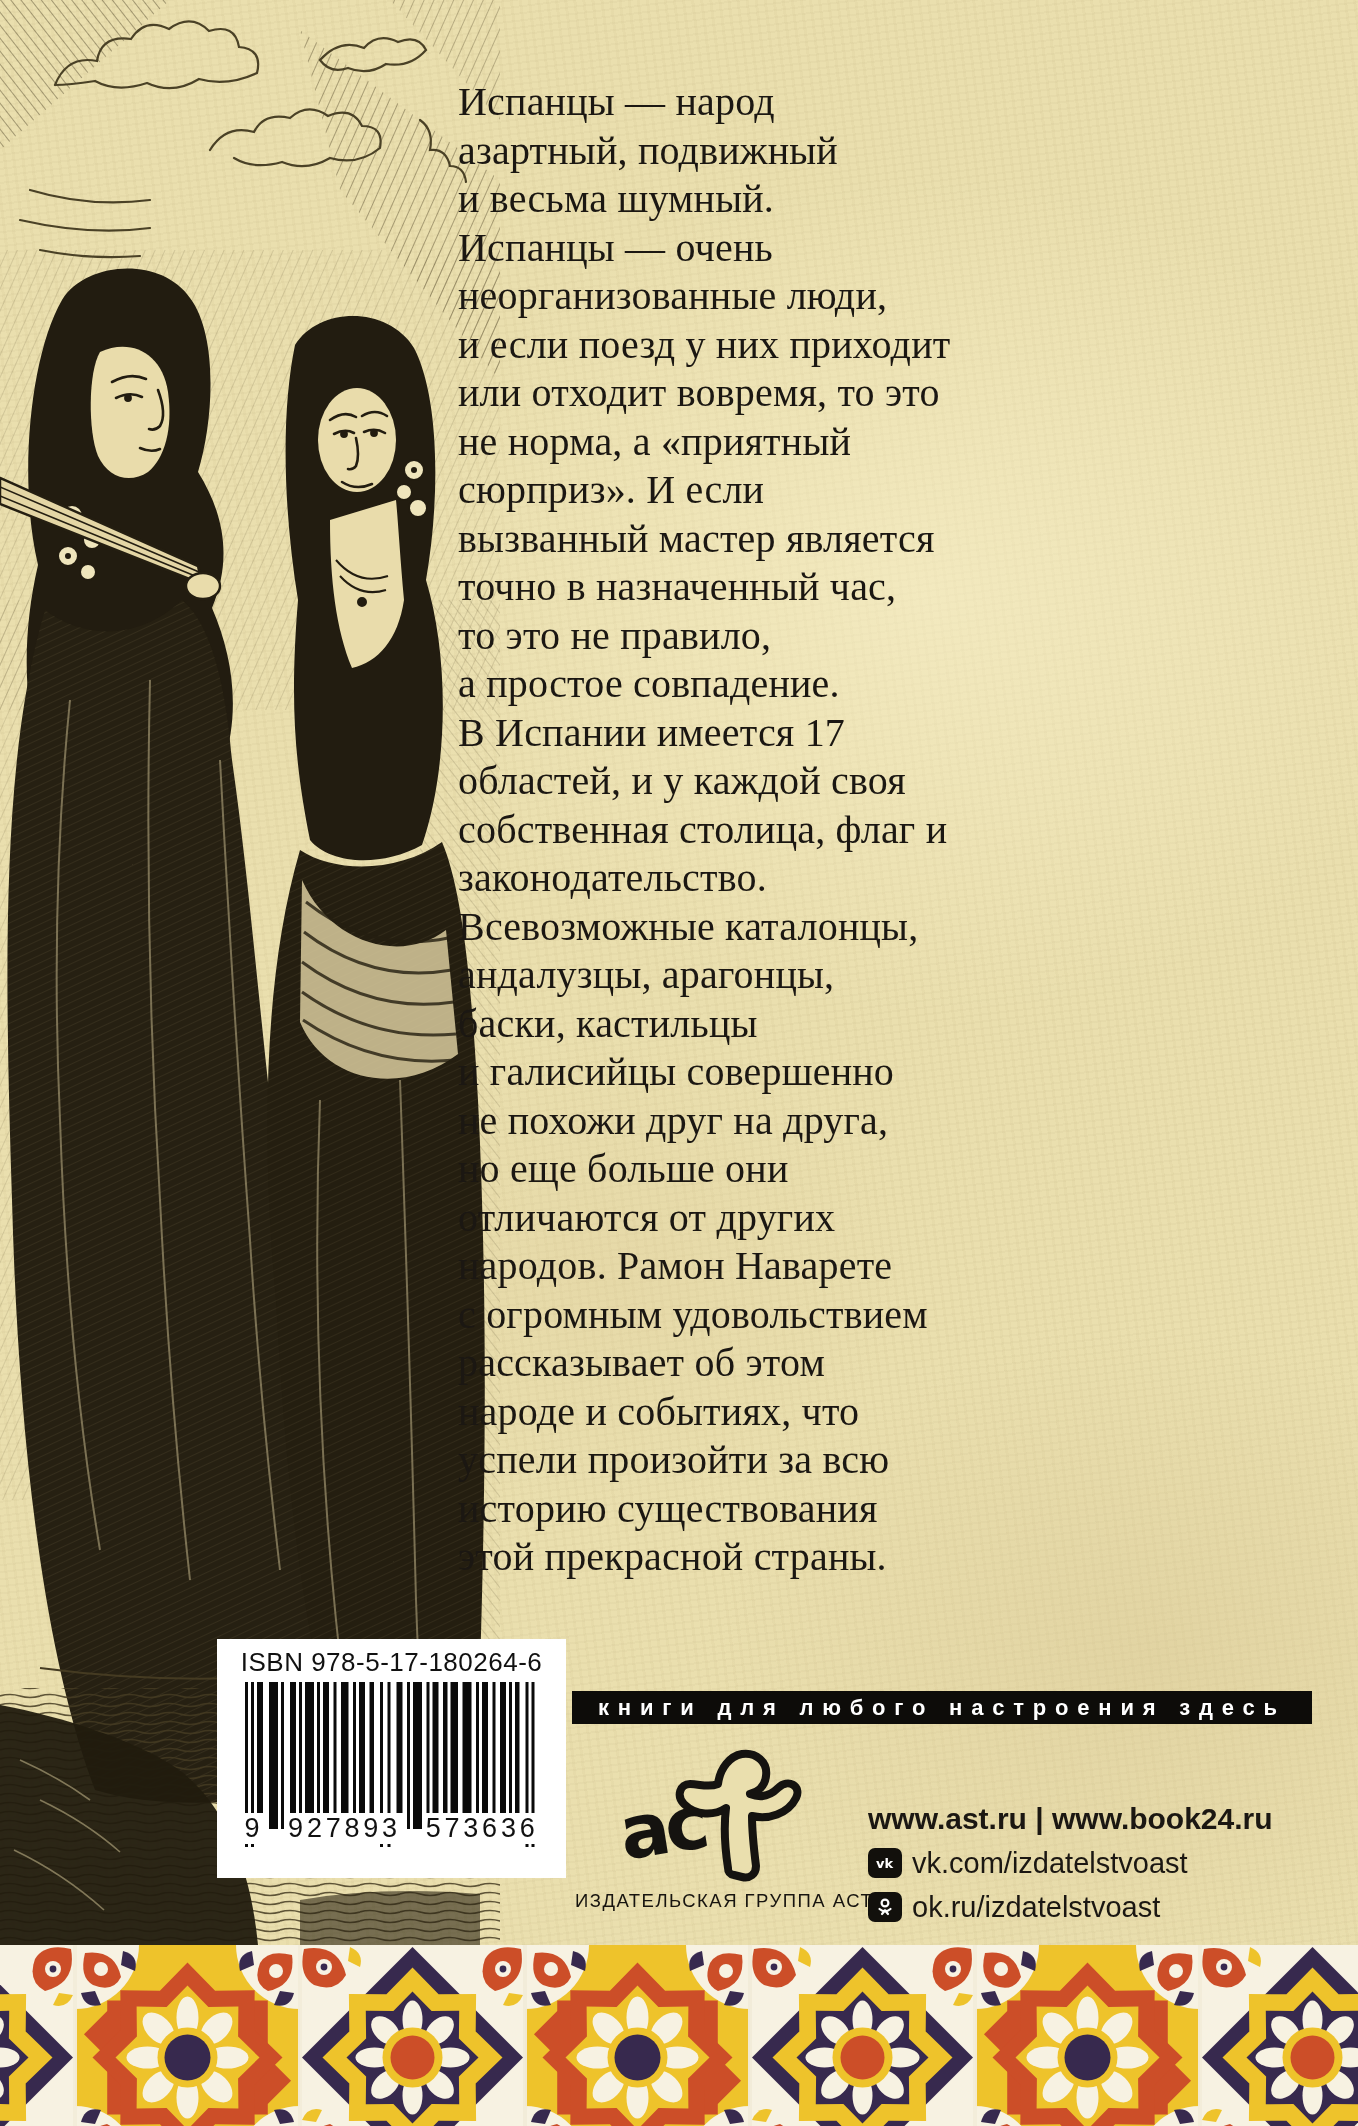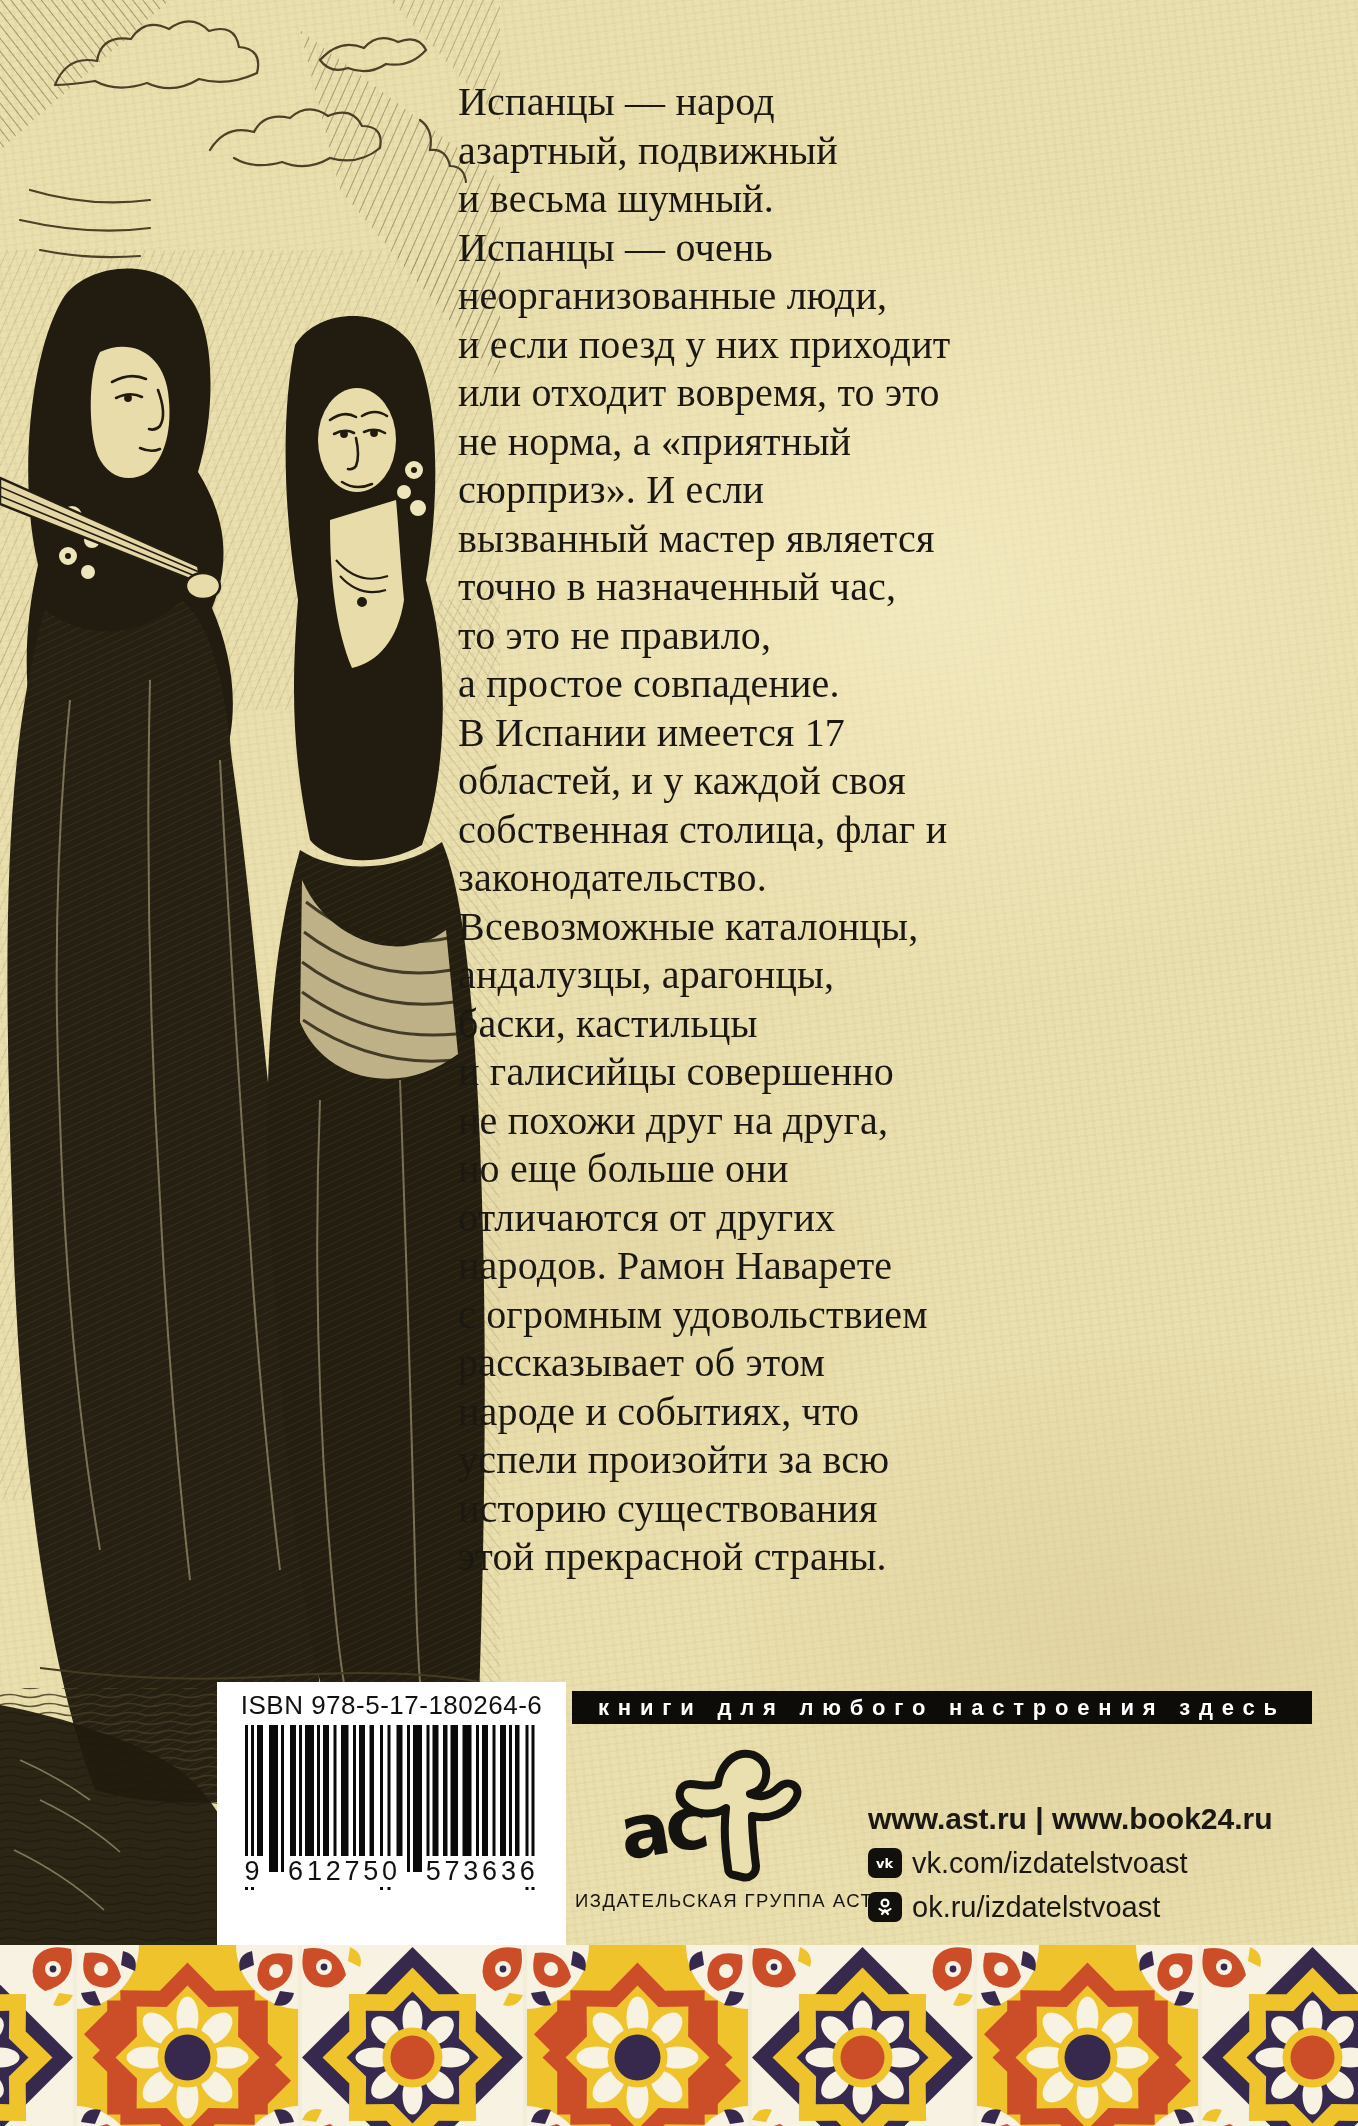--- a/index.html
+++ b/index.html
@@ -14,21 +14,21 @@
           repeating-linear-gradient(83deg, rgba(160,138,84,.05) 0 3px, rgba(0,0,0,0) 3px 9px),
           repeating-linear-gradient(-7deg, rgba(120,100,60,.04) 0 2px, rgba(0,0,0,0) 2px 7px);}
   .engraving{position:absolute;left:0;top:0;width:500px;height:1945px;}
   .blurb{position:absolute;left:458px;top:78px;width:700px;
          font-family:Liberation Serif, serif;
          font-size:40px;line-height:48.5px;color:#1b1712;
          white-space:pre-line;letter-spacing:.2px;}
   .banner{position:absolute;left:572px;top:1691px;width:740px;height:33px;
           background:#0d0c09;color:#fff;display:flex;align-items:center;justify-content:center;
           font-weight:bold;font-size:22px;letter-spacing:.40em;white-space:nowrap;}
-  .isbn-box{position:absolute;left:217px;top:1682px;width:349px;height:305px;background:#fff;
+  .isbn-box{position:absolute;left:217px;top:1639px;width:349px;height:239px;background:#fff;
             display:flex;flex-direction:column;align-items:center;}
   .isbn-label{margin-top:8px;font-size:26px;color:#111;letter-spacing:.5px;white-space:nowrap;}
   .barcode{margin-top:4px;}
   .barcode-digits{width:300px;display:flex;justify-content:space-between;
                   font-size:27px;color:#111;margin-top:-34px;}
   .barcode-digits span{background:#fff;padding:0 3px;letter-spacing:.14em;}
   .ast{position:absolute;left:575px;top:1742px;width:250px;text-align:center;}
   .ast-label{margin-top:4px;font-size:18.5px;color:#17140f;letter-spacing:.08em;white-space:nowrap;}
   .links{position:absolute;left:868px;top:1802px;width:450px;color:#1b1712;}
   .links .sites{font-weight:bold;font-size:30px;white-space:nowrap;}
@@ -264,21 +264,21 @@
         <rect x="83.5" y="0" width="1" height="49"></rect>
           <rect x="86" y="0" width="2" height="49"></rect>
         <rect x="89" y="0" width="1" height="49"></rect>
           <rect x="91" y="0" width="1.5" height="49"></rect>
         <rect x="94.5" y="0" width="1" height="55"></rect>
           <rect x="96.5" y="0" width="1" height="55"></rect>
       </g>
     </svg>
     <div class="barcode-digits">
       <span>9</span>
-      <span>612750</span>
+      <span>927893</span>
       <span>573636</span>
     </div>
   </div>
 
   <div class="ast">
     <svg width="220" height="140" viewBox="0 0 220 140">
       <text x="32" y="112" font-family="DejaVu Sans, sans-serif" font-weight="bold" font-size="74" fill="#151310" transform="rotate(-9 70 100)" letter-spacing="-5">ас</text>
       <path d="M138,126 C134,100 134,82 136,66
                C124,74 106,74 94,62 C86,54 90,42 100,42 C110,42 118,46 128,42
                C130,26 140,14 152,12 C166,10 178,20 176,34 C175,44 168,50 160,52

